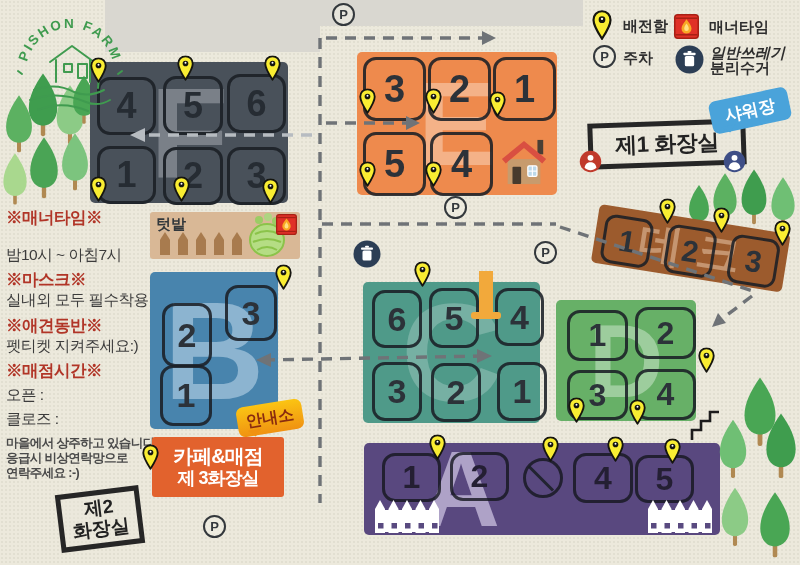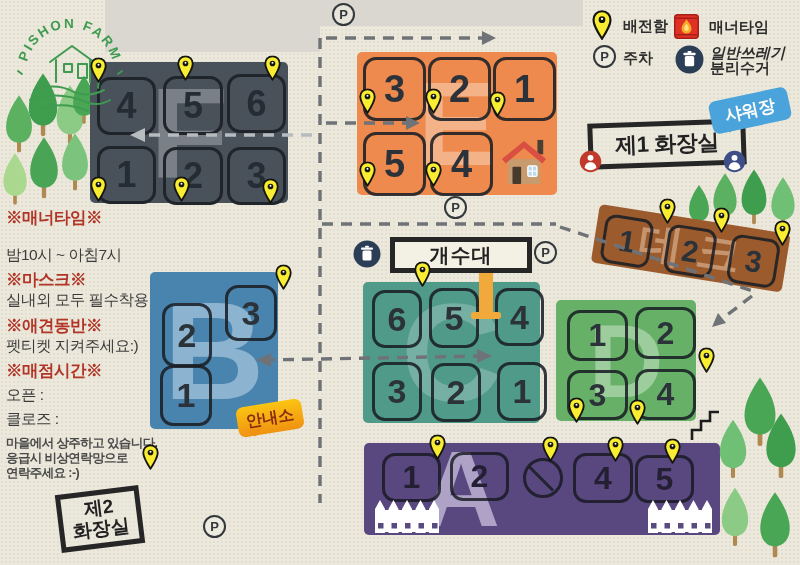--- a/index.html
+++ b/index.html
@@ -156,34 +156,49 @@
       </svg>
   </div>
 
   <div class="blk" style="left:600px;top:204px;width:193px;height:59px;background:#9c5b2d;transform:rotate(9deg);transform-origin:left top;">
     <div class="wm" style="font-size:44px;letter-spacing:14px;color:rgba(255,232,205,.42);padding-left:12px;">데크</div>
     <div class="site" style="left:8px;top:8px;width:43px;height:43px;font-size:30px;border-radius:11px;">1</div>
     <div class="site" style="left:72px;top:8px;width:43px;height:43px;font-size:30px;border-radius:11px;">2</div>
     <div class="site" style="left:136px;top:8px;width:43px;height:43px;font-size:30px;border-radius:11px;">3</div>
   </div>
 
+  <div class="blk" style="left:150px;top:212px;width:150px;height:47px;background:#d9b896;border-radius:3px;">
+    <div style="position:absolute;left:6px;top:3px;font-weight:800;font-size:15px;color:#33383c;z-index:13;">텃밭</div>
+    <div class="fence-post" style="left:10px;top:20px;width:10px;height:23px;"></div>
+    <div class="fence-post" style="left:28px;top:20px;width:10px;height:23px;"></div>
+    <div class="fence-post" style="left:46px;top:20px;width:10px;height:23px;"></div>
+    <div class="fence-post" style="left:64px;top:20px;width:10px;height:23px;"></div>
+    <div class="fence-post" style="left:82px;top:20px;width:10px;height:23px;"></div>
+    <svg style="position:absolute;left:96px;top:0px;z-index:13;" width="42" height="46" viewBox="0 0 42 46">
+      <circle cx="13" cy="8" r="4" fill="#9ccc65"></circle>
+        <circle cx="22" cy="5" r="4" fill="#aed581"></circle>
+        <circle cx="30" cy="9" r="4" fill="#9ccc65"></circle>
+      <ellipse cx="21" cy="28" rx="17" ry="16" fill="#b5dd84" stroke="#8bc34a" stroke-width="2"></ellipse>
+      <path d="M9 22 Q21 16 33 22 M7 30 Q21 24 35 30 M11 38 Q21 32 31 38" stroke="#8bc34a" stroke-width="2" fill="none"></path>
+    </svg>
+    <svg style="position:absolute;left:126px;top:2px;z-index:13;" width="21" height="21" viewBox="0 0 26 26">
+        <use href="#fire"></use>
+      </svg>
+  </div>
 
   <div class="blk" style="left:150px;top:272px;width:128px;height:157px;background:#4884ad;">
     <div class="wm" style="font-size:140px;color:rgba(225,240,250,.45);">B</div>
     <div class="site" style="left:12px;top:31px;width:44px;height:58px;font-size:34px;">2</div>
     <div class="site" style="left:75px;top:13px;width:46px;height:50px;font-size:34px;">3</div>
     <div class="site" style="left:10px;top:93px;width:46px;height:55px;font-size:34px;">1</div>
   </div>
 
   <svg style="position:absolute;left:353px;top:240px;z-index:30;" width="28" height="28" viewBox="0 0 28 28">
       <use href="#trash"></use>
     </svg>
-  <div class="boxlabel" style="left:390px;top:237px;width:142px;height:36px;background:#f3f0e4;">
-    <span style="font-size:20px;letter-spacing:1px;">개수대</span>
-  </div>
   <div class="conn" style="left:479px;top:271px;width:14px;height:47px;"></div>
   <div class="conn" style="left:471px;top:312px;width:30px;height:7px;border-radius:3px;"></div>
 
   <div class="blk" style="left:363px;top:282px;width:177px;height:141px;background:#4f9a89;">
     <div class="wm" style="font-size:140px;color:rgba(235,245,242,.25);">C</div>
     <div class="site" style="left:9px;top:8px;width:44px;height:52px;font-size:34px;">6</div>
     <div class="site" style="left:66px;top:6px;width:44px;height:54px;font-size:34px;">5</div>
     <div class="site" style="left:132px;top:6px;width:43px;height:52px;font-size:34px;">4</div>
     <div class="site" style="left:9px;top:80px;width:44px;height:53px;font-size:34px;">3</div>
     <div class="site" style="left:68px;top:81px;width:44px;height:53px;font-size:34px;">2</div>
@@ -206,20 +221,24 @@
     <div class="site" style="left:209px;top:10px;width:54px;height:44px;font-size:32px;border-color:rgba(20,22,30,.8);color:#241f33;">4</div>
     <div class="site" style="left:271px;top:12px;width:53px;height:42px;font-size:32px;border-color:rgba(20,22,30,.8);color:#241f33;">5</div>
     <svg style="position:absolute;left:10px;top:55px;z-index:13;" width="66" height="36" viewBox="0 0 66 36">
         <use href="#fenceW"></use>
       </svg>
     <svg style="position:absolute;left:283px;top:55px;z-index:13;" width="66" height="36" viewBox="0 0 66 36">
         <use href="#fenceW"></use>
       </svg>
   </div>
 
+  <div class="blk" style="left:152px;top:437px;width:132px;height:60px;background:#e2622d;border-radius:3px;display:flex;flex-direction:column;align-items:center;justify-content:center;z-index:24;">
+    <div style="color:#fff;font-weight:800;font-size:20px;letter-spacing:-1px;line-height:1.15;">카페&amp;매점</div>
+    <div style="color:#fff;font-weight:800;font-size:18px;letter-spacing:-1px;line-height:1.15;">제 3화장실</div>
+  </div>
 
   <div class="boxlabel" style="left:588px;top:121px;width:158px;height:46px;transform:rotate(-2deg);">
     <span style="font-size:22px;letter-spacing:-.5px;">제1 화장실</span>
   </div>
   <svg style="position:absolute;left:579px;top:150px;z-index:27;color:#c0392b;" width="23" height="23" viewBox="0 0 24 24">
       <use href="#person"></use>
     </svg>
   <svg style="position:absolute;left:723px;top:150px;z-index:27;color:#3e4e86;" width="23" height="23" viewBox="0 0 24 24">
       <use href="#person"></use>
     </svg>

